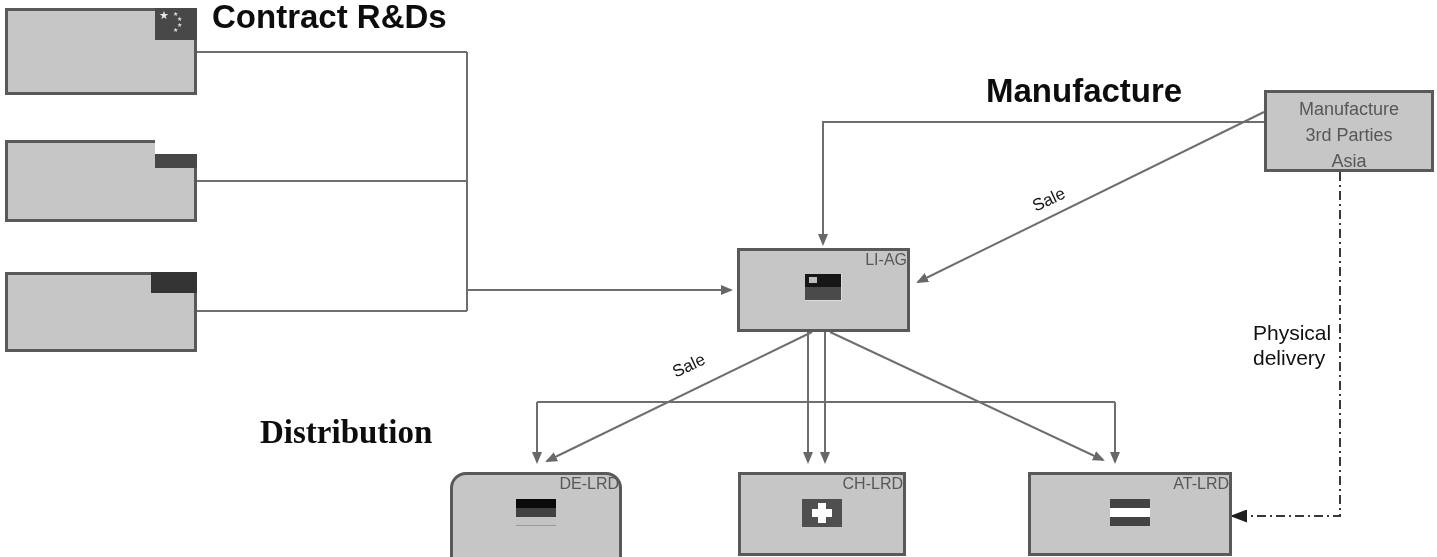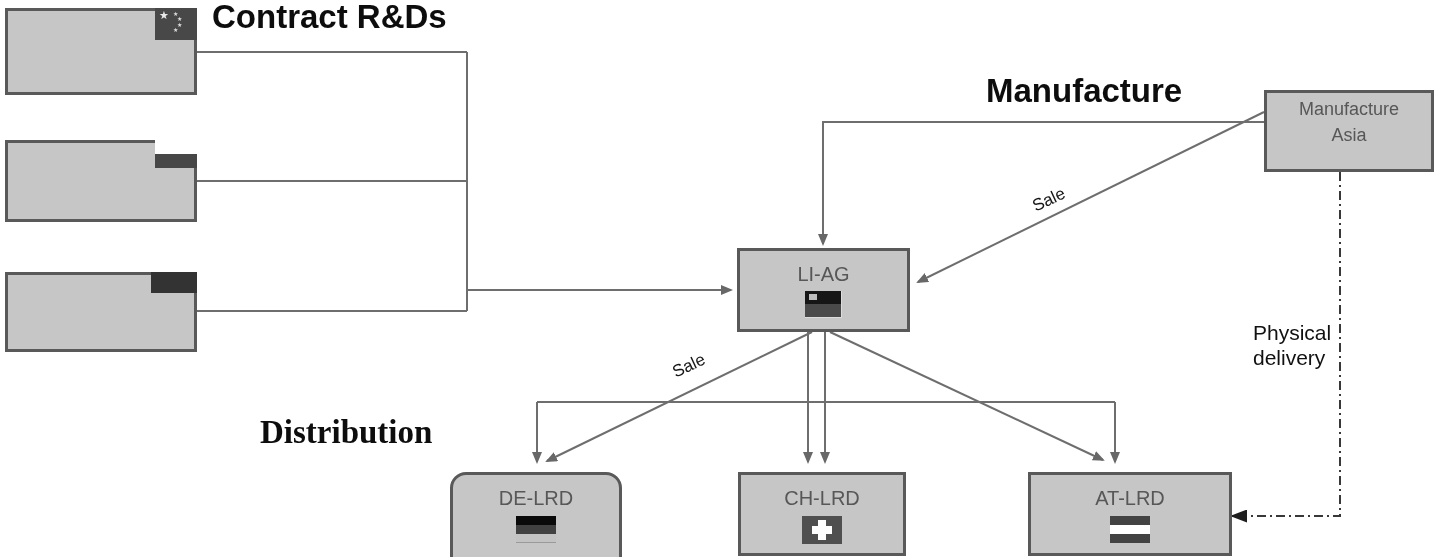--- a/index.html
+++ b/index.html
@@ -5,21 +5,21 @@
   html,body{margin:0;padding:0;background:#fff;}
   .stage{
     position:relative;width:1437px;height:557px;background:#ffffff;
     font-family:"Liberation Sans",sans-serif;overflow:hidden;
   }
   .wires{position:absolute;left:0;top:0;width:1437px;height:557px;}
   .hd{position:absolute;margin:0;font-size:33px;font-weight:bold;color:#0d0d0d;white-space:nowrap;}
   .node{
     position:absolute;background:#c6c6c6;border:3px solid #595959;box-sizing:border-box;
   }
-  .nlabel{font-size:20px;color:#575757;text-align:center;margin-top:12px;white-space:nowrap;}
+  .nlabel{font-size:16px;color:#575757;text-align:right;white-space:nowrap;}
   .mlines{font-size:18px;line-height:26px;color:#575757;text-align:center;margin-top:3px;}
   .mlines span{display:block;}
   .flag{position:absolute;display:block;}
   
   .flag.china{right:-3px;top:-3px;width:42px;height:32px;background:#484848;}
   .flag.china .star-big{position:absolute;left:4px;top:1px;font-style:normal;font-size:11px;color:#e8e8e8;}
   .flag.china .star-small{position:absolute;font-style:normal;font-size:6px;color:#dcdcdc;}
   .flag.china .s1{left:18px;top:2px;}
   .flag.china .s2{left:22px;top:7px;}
   .flag.china .s3{left:22px;top:13px;}
@@ -125,20 +125,21 @@
     <span class="flag li">
       <span class="top"></span>
       <span class="bottom"></span>
       <span class="crown"></span>
     </span>
   </div>
 
   <div class="node" style="left:1264px;top:90px;width:170px;height:82px;">
     <div class="mlines">
       <span>Manufacture</span>
+      <span>3rd Parties</span>
       <span>Asia</span>
     </div>
   </div>
 
   <div class="node" style="left:450px;top:472px;width:172px;height:100px;border-radius:16px;">
     <div class="nlabel">DE-LRD</div>
     <span class="flag de">
       <span class="s1"></span>
         <span class="s2"></span>
         <span class="s3"></span>

